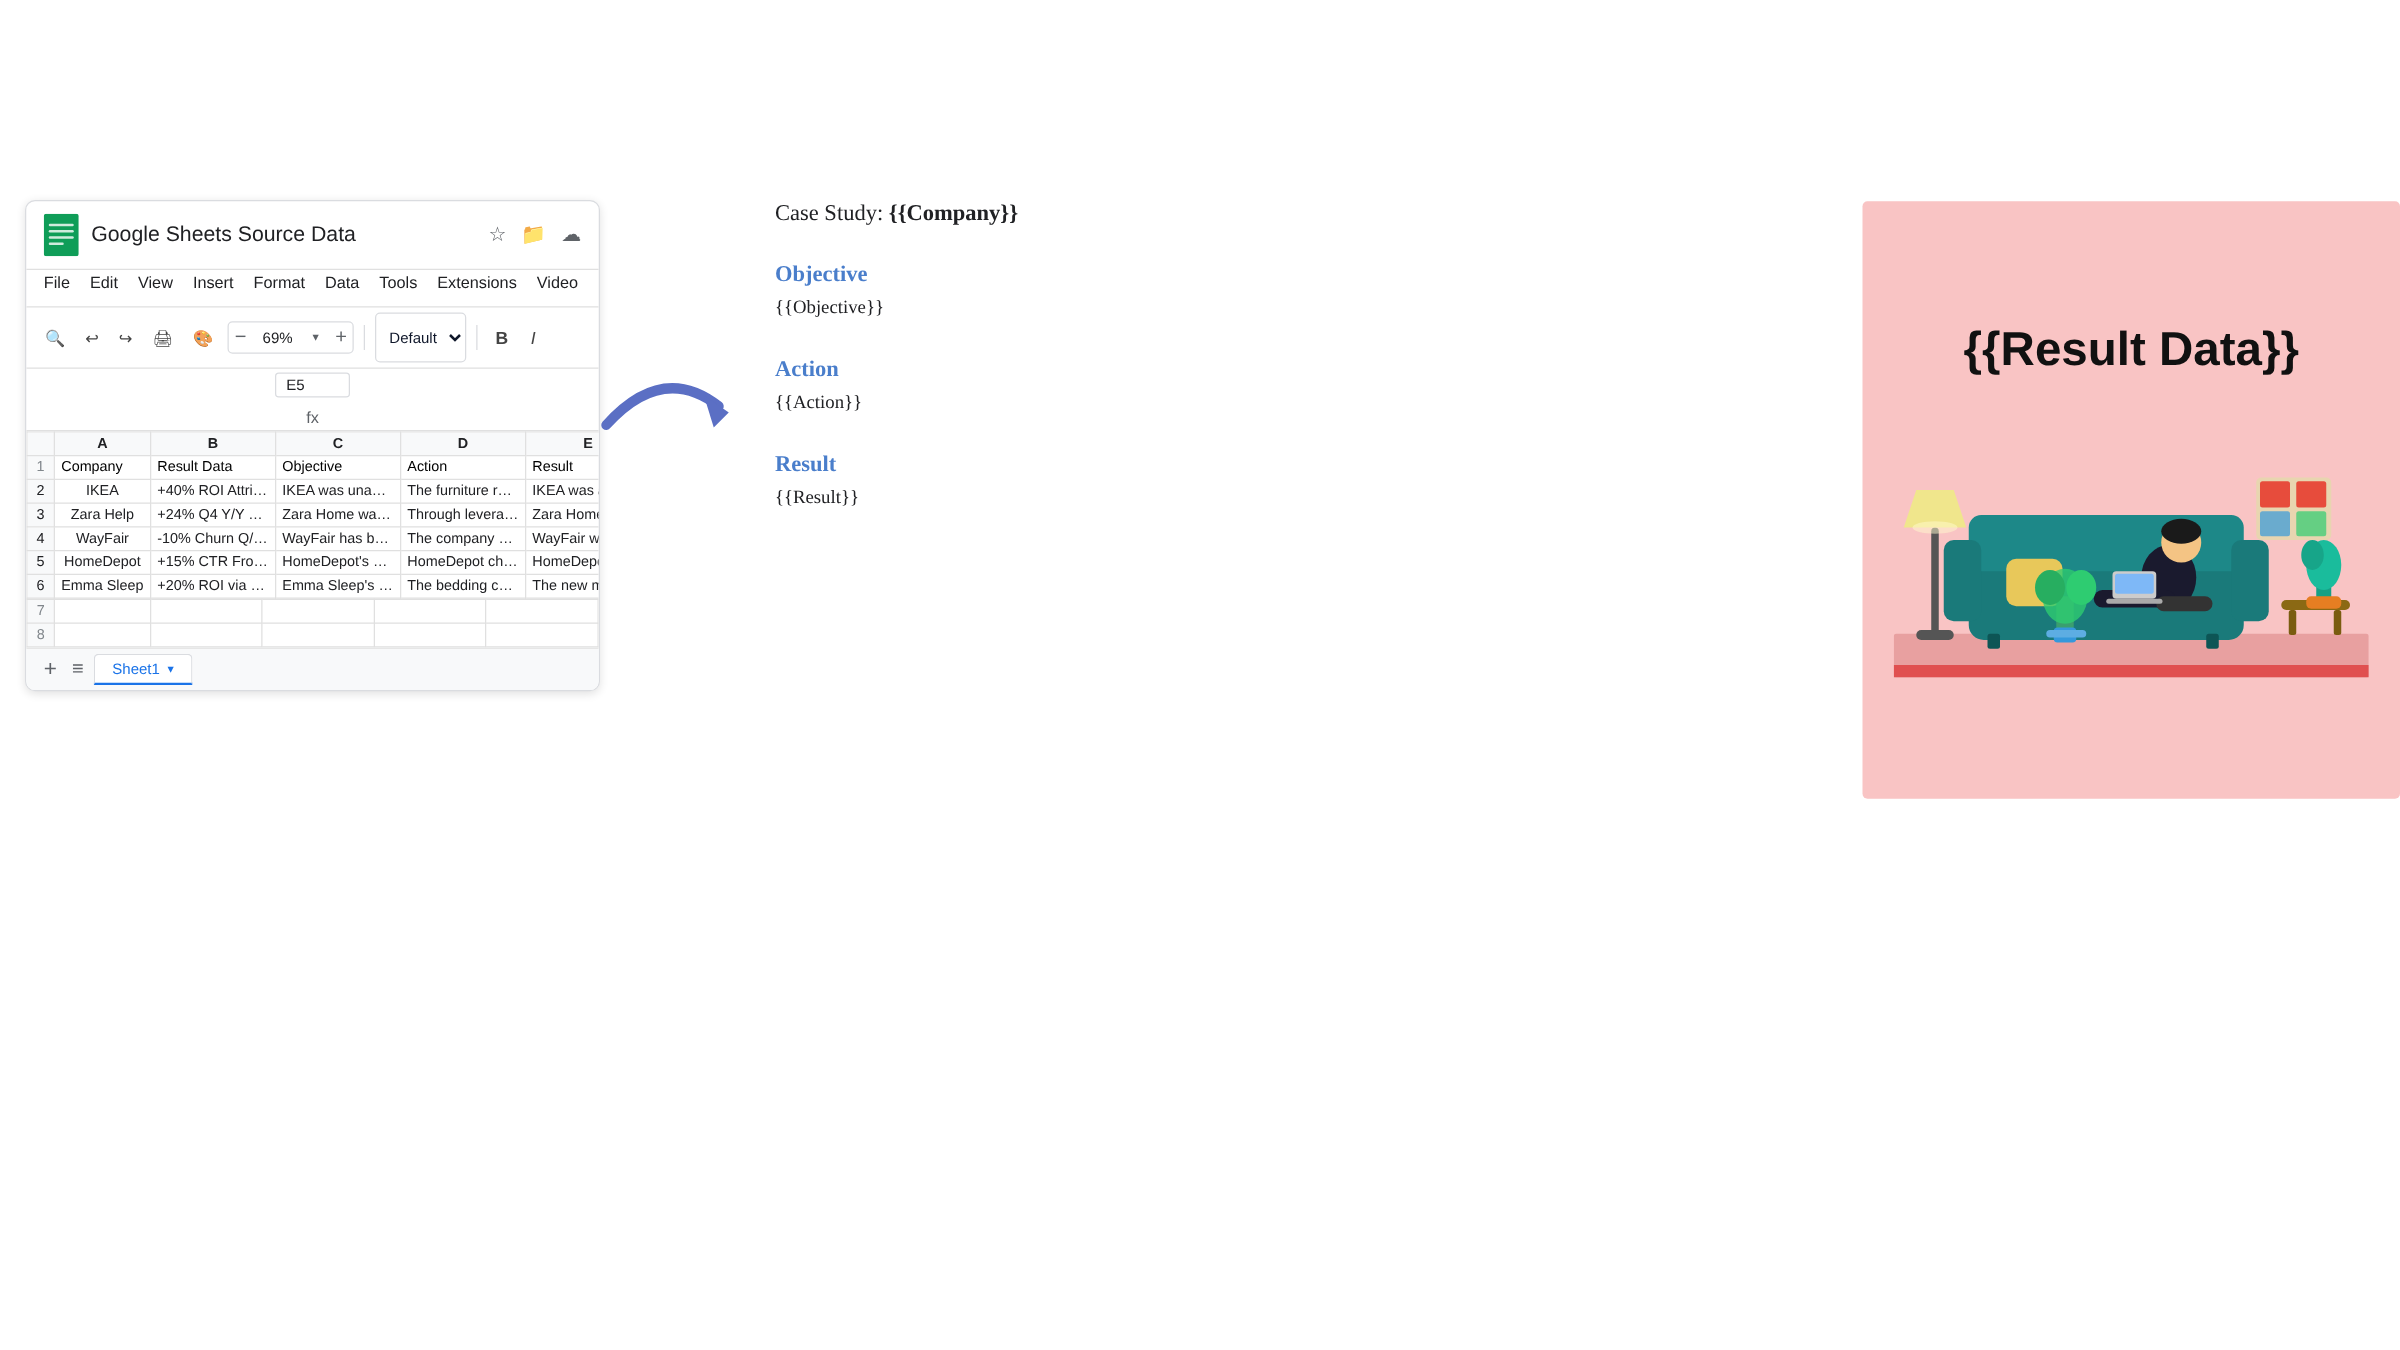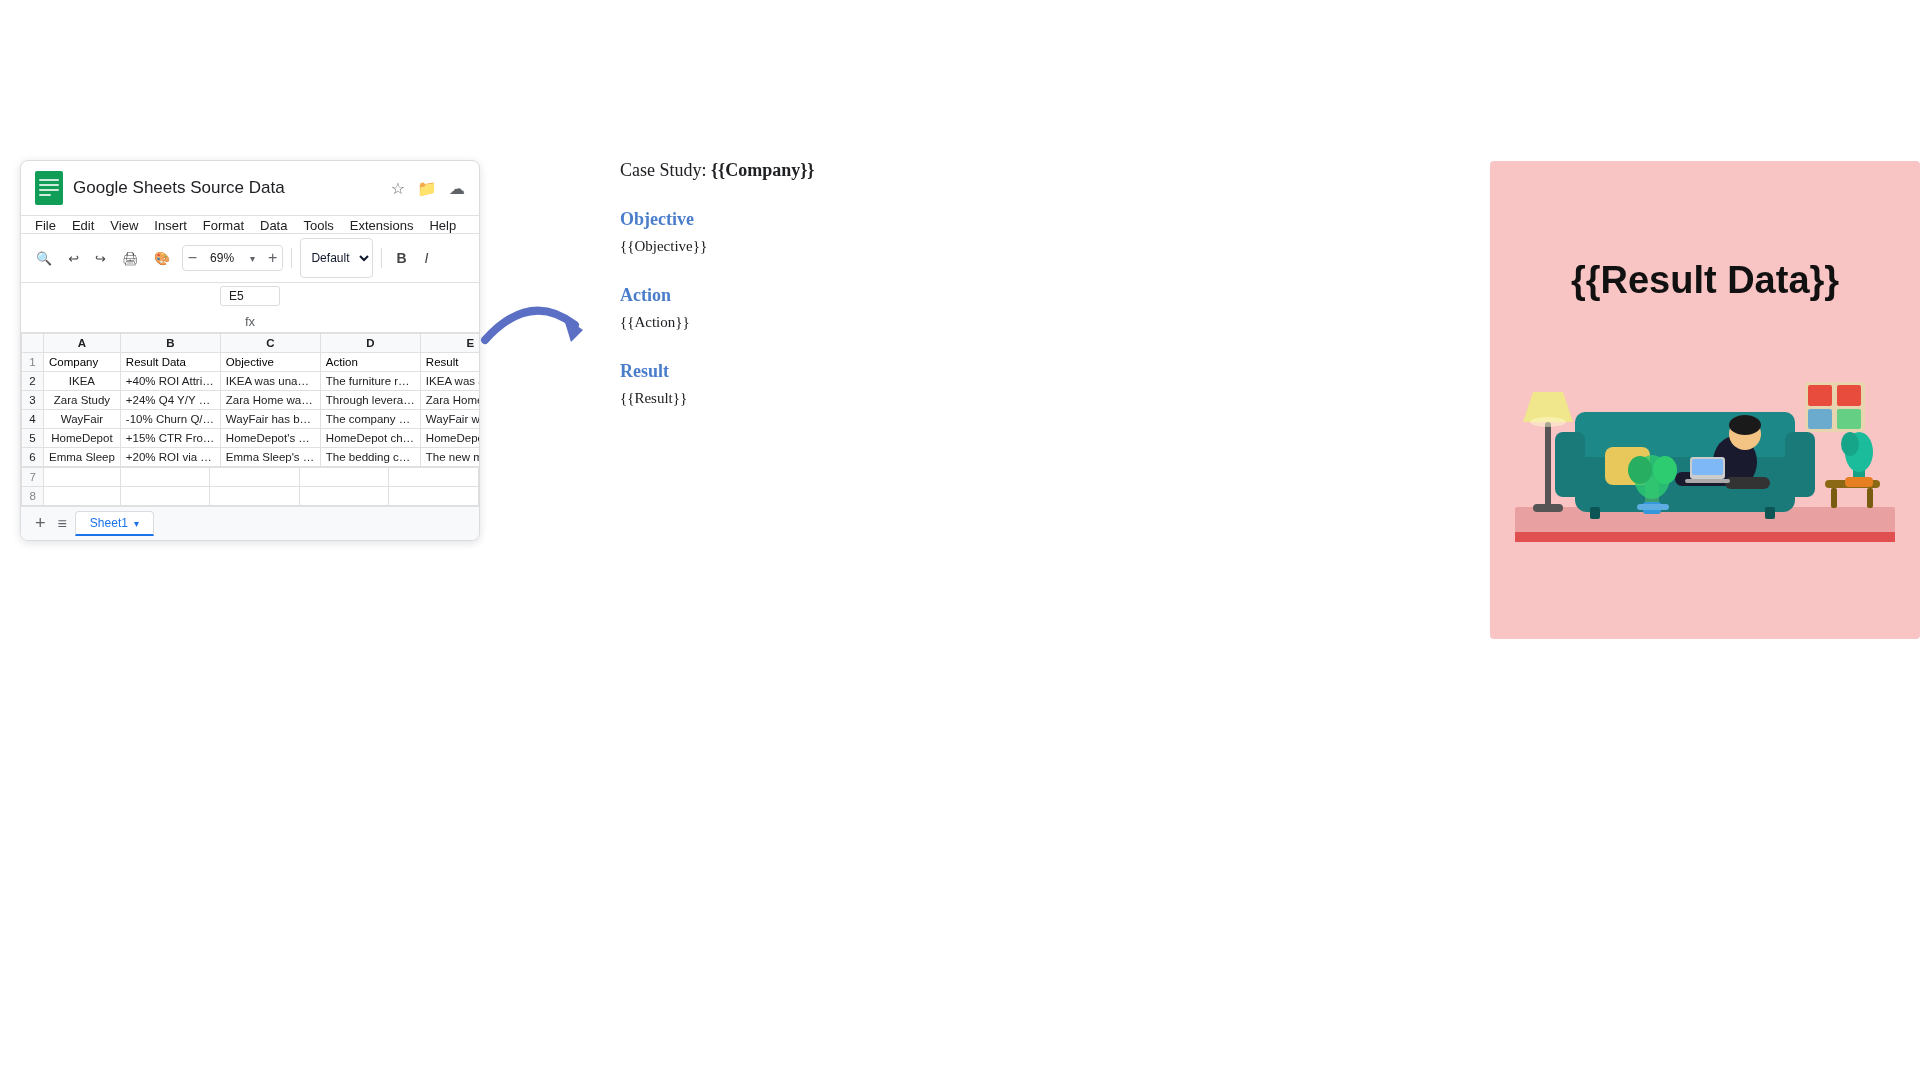--- a/index.html
+++ b/index.html
@@ -51,21 +51,21 @@
       display: flex;
       gap: 12px;
       color: #5f6368;
       font-size: 16px;
     }
 
     
     .sheets-menubar {
       display: flex;
       align-items: center;
-      padding: 2px 14px 0;
+      padding: 2px 14px 12px;
       gap: 16px;
       border-bottom: 1px solid #e0e0e0;
       font-size: 13px;
       color: #202124;
     }
     .sheets-menubar span { cursor: pointer; }
 
     
     .sheets-toolbar {
       display: flex;
@@ -355,21 +355,21 @@
 
   <div class="sheets-menubar">
     <span>File</span>
     <span>Edit</span>
     <span>View</span>
     <span>Insert</span>
     <span>Format</span>
     <span>Data</span>
     <span>Tools</span>
     <span>Extensions</span>
-    <span>Help</span>
+    <span>Video</span>
   </div>
 
   <div class="sheets-toolbar">
     <button class="toolbar-btn">🔍</button>
     <button class="toolbar-btn">↩</button>
     <button class="toolbar-btn">↪</button>
     <button class="toolbar-btn">🖨</button>
     <button class="toolbar-btn">🎨</button>
     <div class="zoom-control">
       <button class="zoom-btn">−</button>
@@ -415,21 +415,21 @@
       <tr class="data-row">
             <td class="row-header">2</td>
             <td title="IKEA">IKEA</td>
             <td title="+40% ROI Attribution">+40% ROI Attribution</td>
             <td title="IKEA was unable to track the...">IKEA was unable to track the...</td>
             <td title="The furniture retailer implem...">The furniture retailer implem...</td>
             <td title="IKEA was able to attribute 40%...">IKEA was able to attribute 40%...</td>
           </tr>
           <tr class="data-row">
             <td class="row-header">3</td>
-            <td title="Zara Home">Zara Study</td>
+            <td title="Zara Home">Zara Help</td>
             <td title="+24% Q4 Y/Y Revenue">+24% Q4 Y/Y Revenue</td>
             <td title="Zara Home wanted to drive...">Zara Home wanted to drive...</td>
             <td title="Through leveraging their...">Through leveraging their...</td>
             <td title="Zara Home saw a conversion rate...">Zara Home saw a conversion rate...</td>
           </tr>
           <tr class="data-row">
             <td class="row-header">4</td>
             <td title="WayFair">WayFair</td>
             <td title="-10% Churn Q/Q in 2023">-10% Churn Q/Q in 2023</td>
             <td title="WayFair has been struggling...">WayFair has been struggling...</td>

